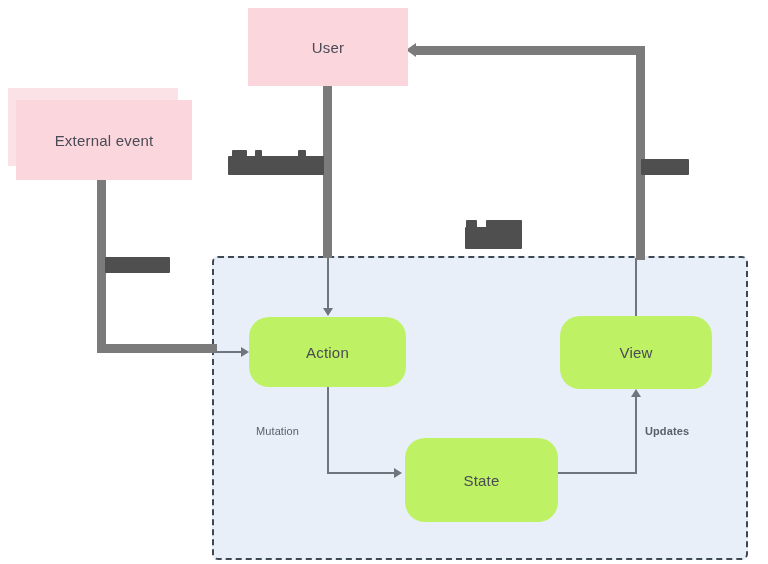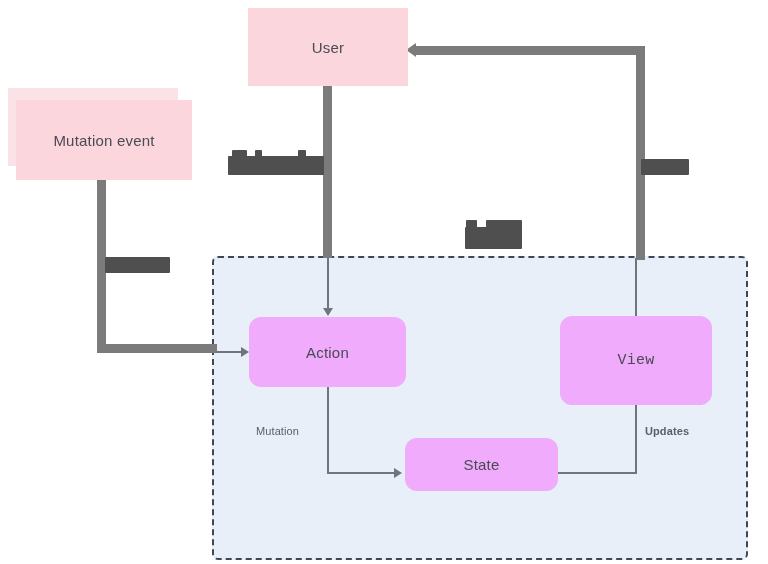--- a/index.html
+++ b/index.html
@@ -32,22 +32,22 @@
     position: absolute;
     box-sizing: border-box;
     display: flex;
     align-items: center;
     justify-content: center;
     color: #4a4a55;
     font-size: 15px;
     letter-spacing: 0.2px;
   }
   .node-teal {
-    background: #f0abfc;
-    border-radius: 12px;
+    background: #bef264;
+    border-radius: 20px;
   }
   .node-pink {
     background: #fcd6dd;
     border-radius: 0px;
   }
   .node-pink-back {
     background: #fbe2e6;
     border-radius: 0px;
   }
 
@@ -168,32 +168,32 @@
     <span class="cap" style="left:1px; top:-7px; width:11px; height:8px;"></span>
     <span class="cap" style="left:21px; top:-7px; width:36px; height:8px;"></span>
   </div>
 
   <div class="edge-label" style="left:256px; top:425px;">Mutation</div>
 
   <div class="edge-label" style="left:645px; top:425px;font-weight:bold;">Updates</div>
 
   <div class="node node-pink-back" style="left:8px; top:88px; width:170px; height:78px;"></div>
   <div class="node node-pink" style="left:16px; top:100px; width:176px; height:80px;">
-    <span>Mutation event</span>
+    <span>External event</span>
   </div>
 
   <div class="node node-pink" style="left:248px; top:8px; width:160px; height:78px;">
     <span>User</span>
   </div>
 
   <div class="node node-teal" style="left:249px; top:317px; width:157px; height:70px;">
     <span>Action</span>
   </div>
 
-  <div class="node node-teal" style="left:560px; top:316px; width:152px; height:89px;font-family:Liberation Mono, monospace;">
+  <div class="node node-teal" style="left:560px; top:316px; width:152px; height:73px;">
     <span>View</span>
   </div>
 
-  <div class="node node-teal" style="left:405px; top:438px; width:153px; height:53px;">
+  <div class="node node-teal" style="left:405px; top:438px; width:153px; height:84px;">
     <span>State</span>
   </div>
 
 </div>
 
 </body></html>

